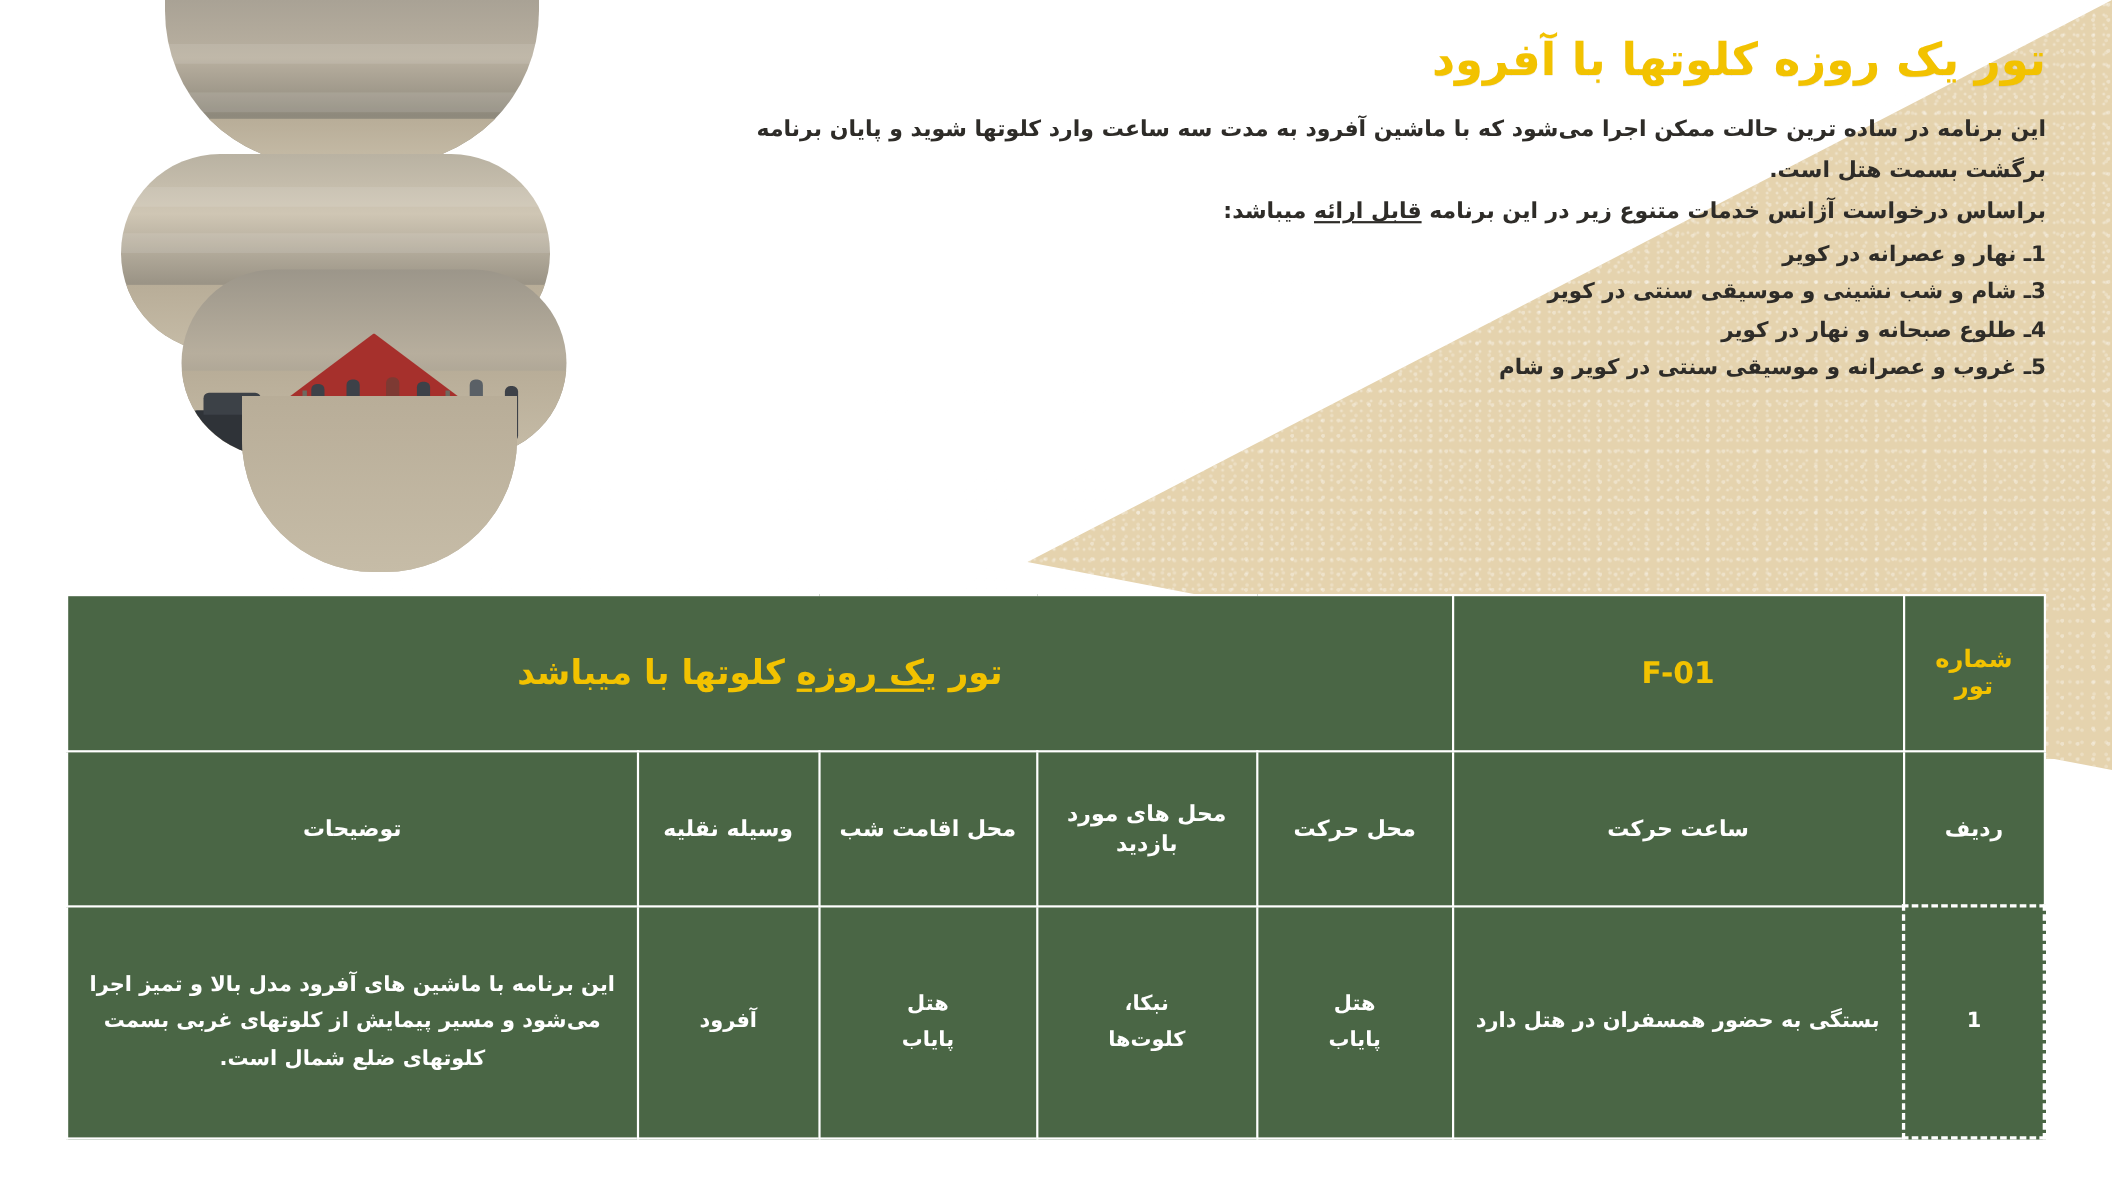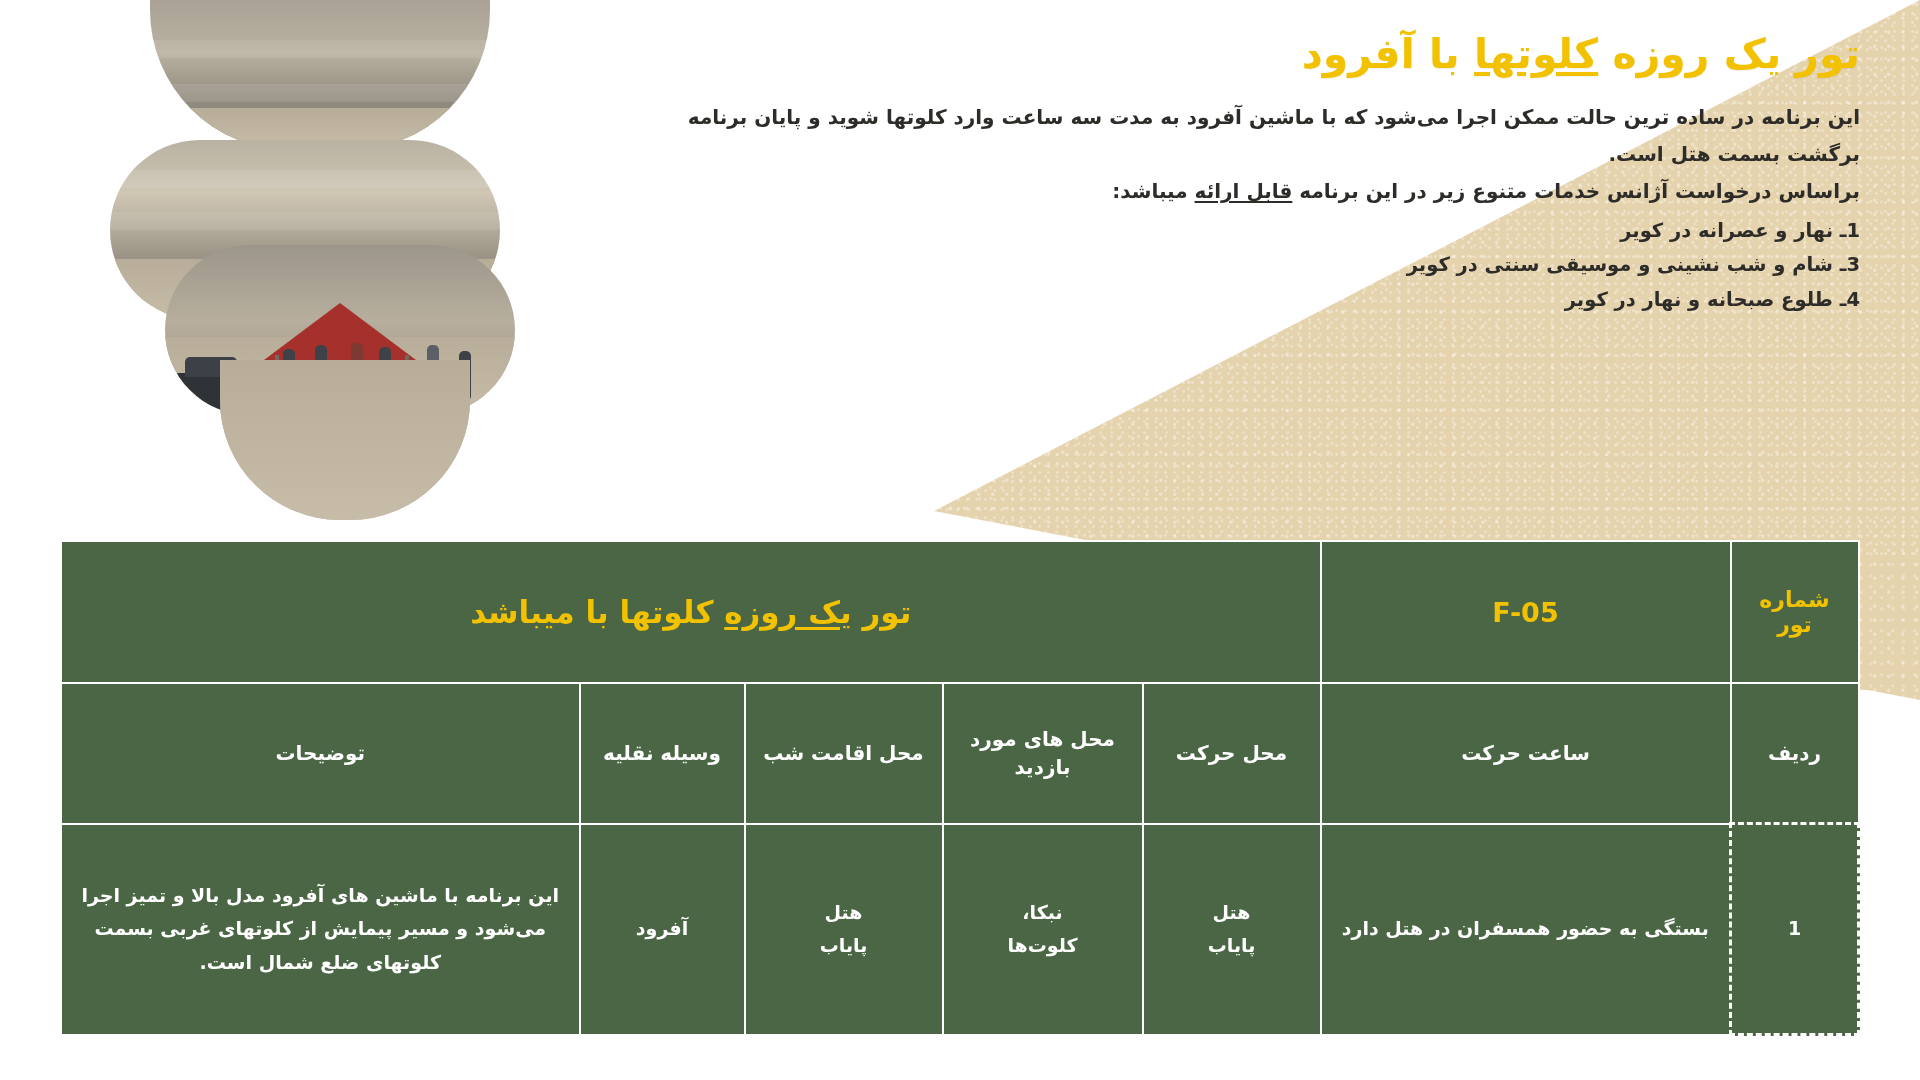--- a/index.html
+++ b/index.html
@@ -130,21 +130,21 @@
     direction: rtl;
   }
   .main-title {
     color: #f2c200;
     font-size: 41px;
     font-weight: bold;
     line-height: 1.3;
     margin: 0 0 18px 0;
     text-shadow: 0 1px 0 rgba(0,0,0,0.06);
   }
-  .main-title .u { text-decoration: underline; text-underline-offset: 4px; text-align: right; }
+  .main-title .u { text-underline-offset: 4px; text-align: right; }
 
   .intro {
     color: #2e2c28;
     font-size: 20px;
     font-weight: bold;
     line-height: 1.85;
     margin: 0;
   }
   .intro .u { text-decoration: underline; text-underline-offset: 3px; text-align: right; }
   .list {
@@ -265,38 +265,39 @@
   <p class="intro">این برنامه در ساده ترین حالت ممکن  اجرا می‌شود که با ماشین آفرود به مدت سه ساعت وارد کلوتها شوید و پایان برنامه برگشت بسمت هتل است.</p>
 
   <p class="intro">
     <span>براساس درخواست آژانس  خدمات متنوع زیر در این برنامه </span><span class="u">قابل ارائه</span><span> میباشد:</span>
   </p>
 
   <ul class="list">
     <li>1ـ  نهار و عصرانه در کویر</li>
     <li>3ـ  شام و شب نشینی و موسیقی سنتی در کویر</li>
     <li>4ـ  طلوع صبحانه و نهار در کویر</li>
+    <li>5ـ  غروب و عصرانه و موسیقی سنتی در کویر و شام</li>
   </ul>
 </div>
 
 <div class="table-wrap">
   <table class="tour-table">
     <colgroup>
       <col class="col-row">
       <col class="col-time">
       <col class="col-start">
       <col class="col-visit">
       <col class="col-stay">
       <col class="col-veh">
       <col>
     </colgroup>
     <tbody>
       <tr class="row-title">
         <td class="codehead-cell">شماره تور</td>
-        <td class="code-cell">F-05</td>
+        <td class="code-cell">F-01</td>
         <td class="title-cell" colspan="5">
           <span>تور </span><span class="u">یک روزه</span><span> کلوتها  با میباشد</span>
         </td>
       </tr>
       <tr class="head-row">
         <td>ردیف</td>
         <td>ساعت حرکت</td>
         <td>محل حرکت</td>
         <td>محل های مورد بازدید</td>
         <td>محل اقامت شب</td>

